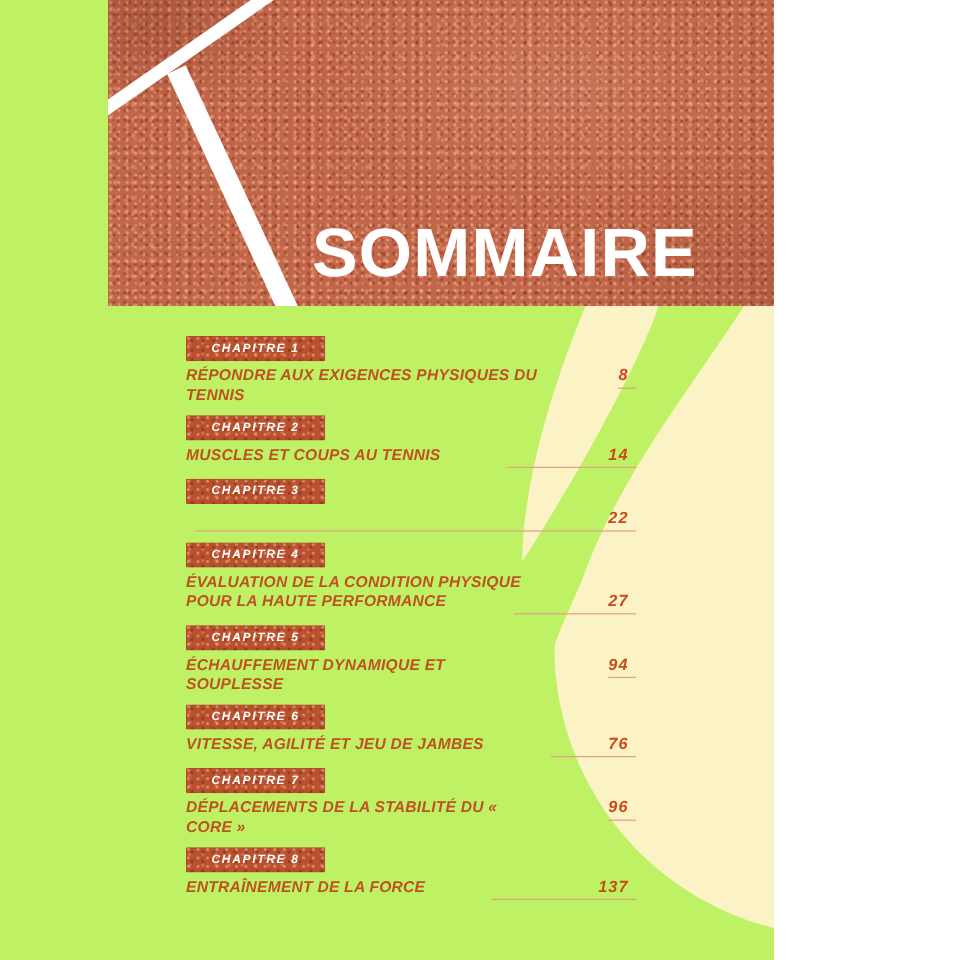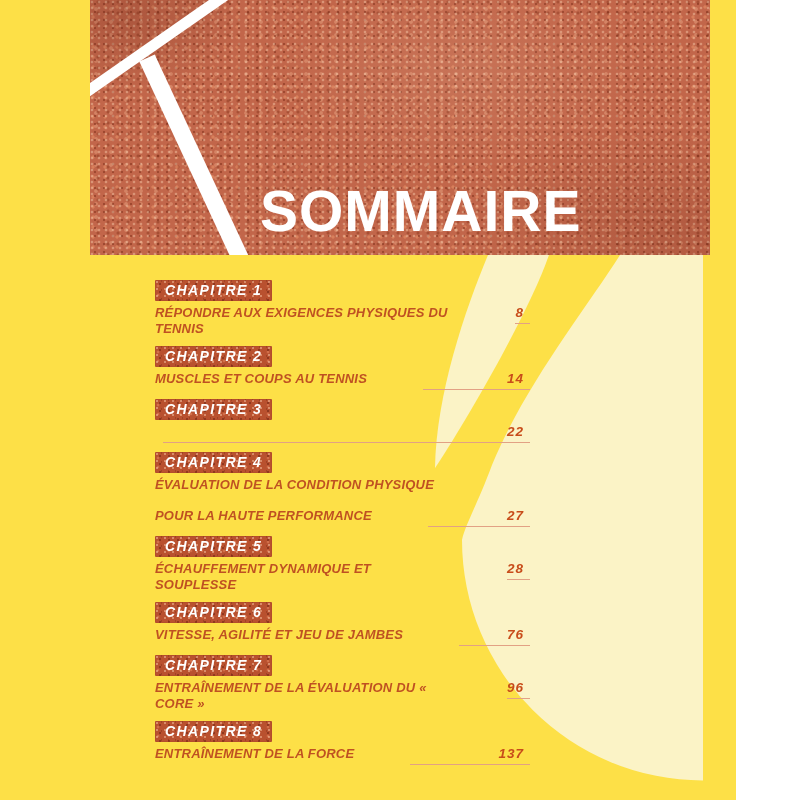--- a/index.html
+++ b/index.html
@@ -1,16 +1,16 @@
 <!DOCTYPE html>
 <html style="--clay: #c2664a; --badge: #b9512f; --accent: #bf5122; --number: #c84c1a; --leader: #e2a184; --ball: #fbf3c6; --line: #ffffff;"><head>
 <meta charset="utf-8">
 <style>
   html,body{margin:0;padding:0;background:#fff;}
-  .page{position:relative;width:736px;height:800px;background:#fde047;overflow:hidden;
+  .page{position:relative;width:645px;height:800px;background:#bef264;overflow:hidden;
         font-family:"Liberation Sans","DejaVu Sans",sans-serif;}
 
   
   .hero{position:absolute;left:90px;top:0;width:620px;height:255px;overflow:hidden;
         background-color:var(--clay,#c2664a);
         background-image:
           radial-gradient(circle at 2px 2px, rgba(255,219,186,.40) 0 1px, transparent 1.7px),
           radial-gradient(circle at 5px 4px, rgba(122,43,22,.50) 0 1px, transparent 1.6px),
           radial-gradient(circle at 3px 7px, rgba(236,148,105,.55) 0 1.2px, transparent 2px),
           radial-gradient(circle at 8px 2px, rgba(133,52,26,.45) 0 1.1px, transparent 1.9px),
@@ -27,32 +27,32 @@
         font-style:normal;}
 
   
   .ball{position:absolute;left:0;top:255px;z-index:1;display:block;pointer-events:none;}
 
   
   .toc{position:absolute;left:155px;top:280px;width:375px;z-index:2;}
   .chapter{margin:0 0 9px 0;}
   .badge{display:inline-block;min-width:96px;padding:0 10px;height:21px;line-height:21px;
         text-align:center;margin:0 0 4px 0;border-radius:1px;
-        color:#fff;font-size:14px;font-weight:700;font-style:italic;letter-spacing:1.4px;
+        color:#fff;font-size:10px;font-weight:700;font-style:italic;letter-spacing:1.4px;
         background-color:var(--badge,#b9512f);
         background-image:
           radial-gradient(circle at 2px 2px, rgba(255,214,180,.45) 0 .9px, transparent 1.5px),
           radial-gradient(circle at 5px 4px, rgba(110,35,18,.55) 0 .9px, transparent 1.5px),
           radial-gradient(circle at 3px 6px, rgba(235,140,100,.5) 0 1px, transparent 1.7px),
           radial-gradient(circle at 7px 1px, rgba(130,50,25,.45) 0 .8px, transparent 1.4px);
         background-size:8px 7px,9px 8px,11px 9px,7px 9px;
         box-shadow:0 0 0 .5px rgba(150,60,30,.35) inset;}
   .toc-title{color:var(--accent,#bf5122);font-size:13px;font-weight:700;font-style:italic;
         letter-spacing:.2px;line-height:16px;}
-  .pre-line{margin:0 0 16px 0;line-height:15px;}
+  .pre-line{margin:0 0 1px 0;line-height:15px;}
   .toc-row{display:flex;align-items:baseline;gap:48px;}
   .rule-group{flex:1;display:flex;justify-content:flex-end;align-items:baseline;
         margin-left:8px;padding:0 6px 2px 0;
         border-bottom:1.5px solid var(--leader,#e2a184);}
   .toc-num{color:var(--number,#c84c1a);font-size:13.5px;font-weight:700;font-style:italic;
         letter-spacing:1px;line-height:16px;}
 </style>
 </head>
 <body>
 
@@ -125,21 +125,21 @@
   </section>
 
   <section class="chapter">
     <div class="badge">
       <span>CHAPITRE 5</span>
     </div>
     
     <div class="toc-row">
       <span class="toc-title">ÉCHAUFFEMENT DYNAMIQUE ET SOUPLESSE</span>
       <span class="rule-group">
-        <span class="toc-num">28</span>
+        <span class="toc-num">94</span>
       </span>
     </div>
   </section>
 
   <section class="chapter">
     <div class="badge">
       <span>CHAPITRE 6</span>
     </div>
     
     <div class="toc-row">
@@ -149,21 +149,21 @@
       </span>
     </div>
   </section>
 
   <section class="chapter">
     <div class="badge">
       <span>CHAPITRE 7</span>
     </div>
     
     <div class="toc-row">
-      <span class="toc-title">ENTRAÎNEMENT DE LA ÉVALUATION DU « CORE »</span>
+      <span class="toc-title">DÉPLACEMENTS DE LA STABILITÉ DU « CORE »</span>
       <span class="rule-group">
         <span class="toc-num">96</span>
       </span>
     </div>
   </section>
 
   <section class="chapter">
     <div class="badge">
       <span>CHAPITRE 8</span>
     </div>

